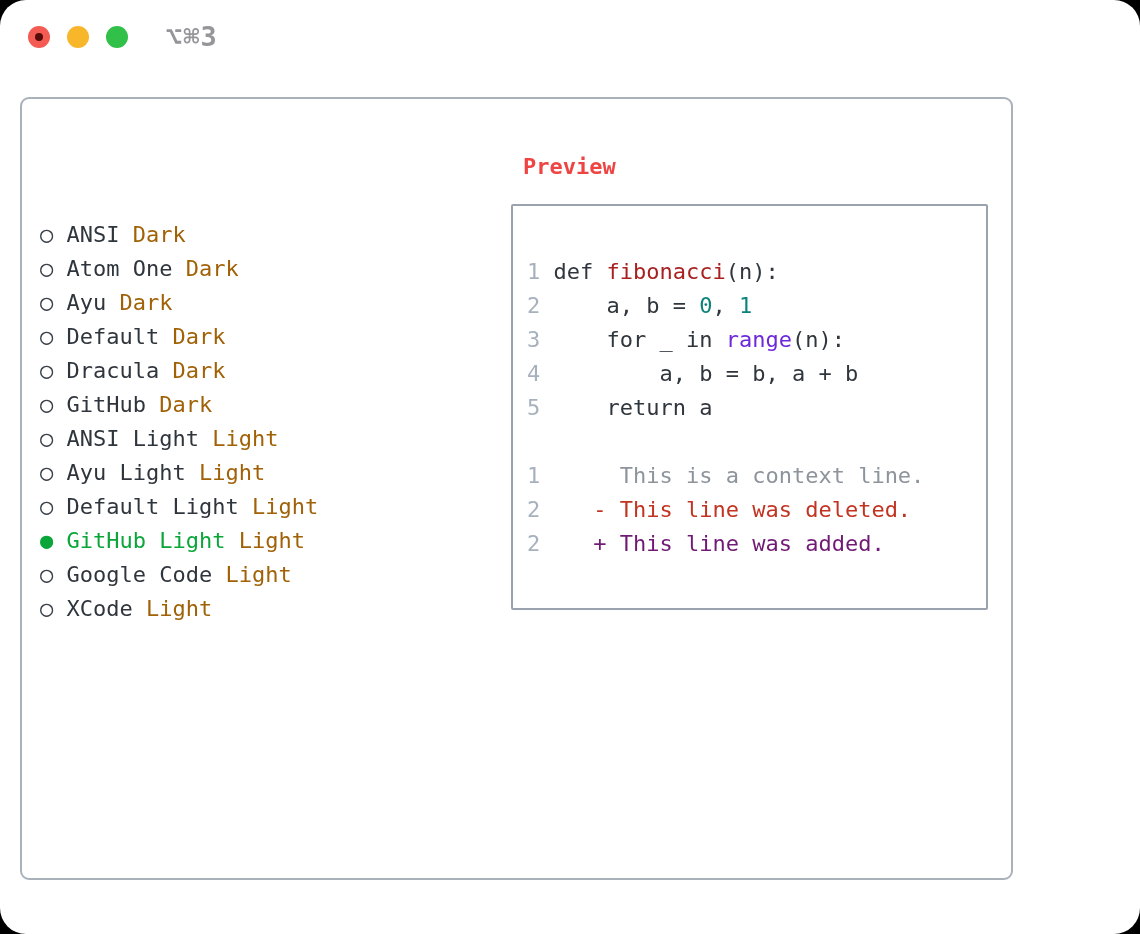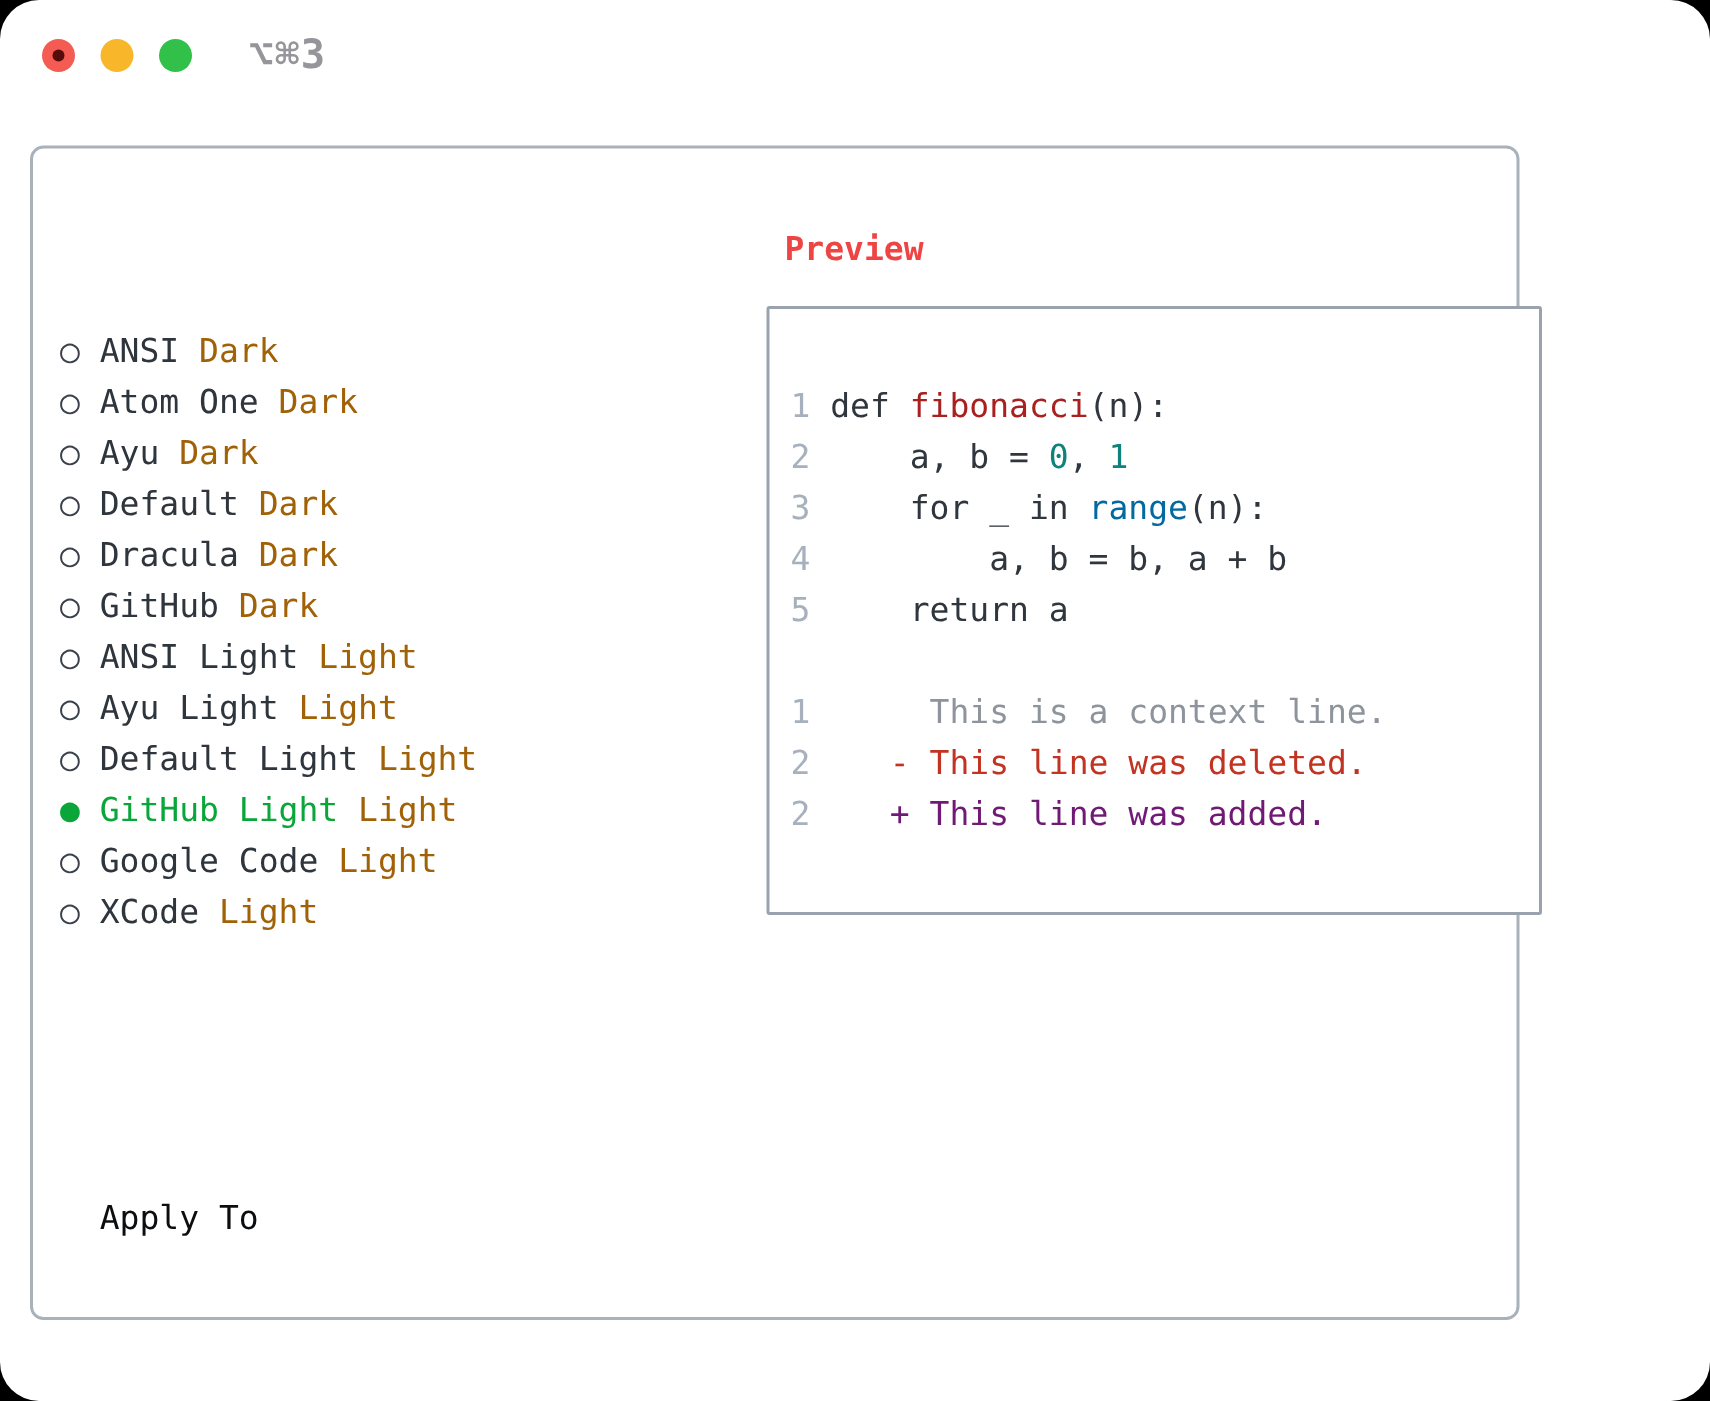--- a/index.html
+++ b/index.html
@@ -44,32 +44,31 @@
   
   .preview-title{
     position:absolute;left:501px;top:51px;
     font-size:22px;line-height:34px;font-weight:700;color:#ef4444;
   }
   .preview-box{
     position:absolute;left:489px;top:105px;
     width:473px;height:402px;
     border:2px solid #9aa3ad;border-radius:2px;
     background:#fff;
-    padding-left:40px;
   }
   .code{
     position:absolute;left:14px;top:49px;right:4px;
     font-size:22px;line-height:34px;white-space:pre;
   }
   .code-line{height:34px;}
   .c-ln{color:#a7b1bd;}
   .c-t{color:#30363d;}
   .c-fn{color:#a82120;}
   .c-num{color:#0e837c;}
-  .c-blt{color:#0369a1;}
+  .c-blt{color:#6d28d9;}
   .c-ctx{color:#8d949c;text-align:right;}
   .c-del{color:#c23321;text-align:center;}
   .c-add{color:#701a75;}
 </style>
 </head>
 <body>
 
 <div class="window">
 
   <div class="titlebar">
@@ -79,21 +78,20 @@
     <div class="tl tl-min"></div>
     <div class="tl tl-max"></div>
     <div class="win-title">⌥⌘3</div>
   </div>
 
   <div class="panel">
 
     <div class="listcol">
       <div id="theme-items"><div class="row"><span class="bullet">○ </span><span class="tname">ANSI</span><span class="ttag"> Dark</span></div><div class="row"><span class="bullet">○ </span><span class="tname">Atom One</span><span class="ttag"> Dark</span></div><div class="row"><span class="bullet">○ </span><span class="tname">Ayu</span><span class="ttag"> Dark</span></div><div class="row"><span class="bullet">○ </span><span class="tname">Default</span><span class="ttag"> Dark</span></div><div class="row"><span class="bullet">○ </span><span class="tname">Dracula</span><span class="ttag"> Dark</span></div><div class="row"><span class="bullet">○ </span><span class="tname">GitHub</span><span class="ttag"> Dark</span></div><div class="row"><span class="bullet">○ </span><span class="tname">ANSI Light</span><span class="ttag"> Light</span></div><div class="row"><span class="bullet">○ </span><span class="tname">Ayu Light</span><span class="ttag"> Light</span></div><div class="row"><span class="bullet">○ </span><span class="tname">Default Light</span><span class="ttag"> Light</span></div><div class="row sel"><span class="bullet">● </span><span class="tname">GitHub Light</span><span class="ttag"> Light</span></div><div class="row"><span class="bullet">○ </span><span class="tname">Google Code</span><span class="ttag"> Light</span></div><div class="row"><span class="bullet">○ </span><span class="tname">XCode</span><span class="ttag"> Light</span></div></div>
       <div class="row-blank"></div>
-      <div class="row hdr-plain"><span>  </span><span>Apply To</span></div>
       
       
     </div>
 
     <div class="preview-title">Preview</div>
 
     <div class="preview-box">
       <div class="code" id="code-lines"><div class="code-line"><span class="c-ln">1 </span><span class="c-t">def </span><span class="c-fn">fibonacci</span><span class="c-t">(n):</span></div><div class="code-line"><span class="c-ln">2 </span><span class="c-t">    a, b = </span><span class="c-num">0</span><span class="c-t">, </span><span class="c-num">1</span></div><div class="code-line"><span class="c-ln">3 </span><span class="c-t">    for _ in </span><span class="c-blt">range</span><span class="c-t">(n):</span></div><div class="code-line"><span class="c-ln">4 </span><span class="c-t">        a, b = b, a + b</span></div><div class="code-line"><span class="c-ln">5 </span><span class="c-t">    return a</span></div><div class="code-line"></div><div class="code-line"><span class="c-ln">1 </span><span class="c-ctx">     This is a context line.</span></div><div class="code-line"><span class="c-ln">2 </span><span class="c-del">   - This line was deleted.</span></div><div class="code-line"><span class="c-ln">2 </span><span class="c-add">   + This line was added.</span></div></div>
     </div>
 

